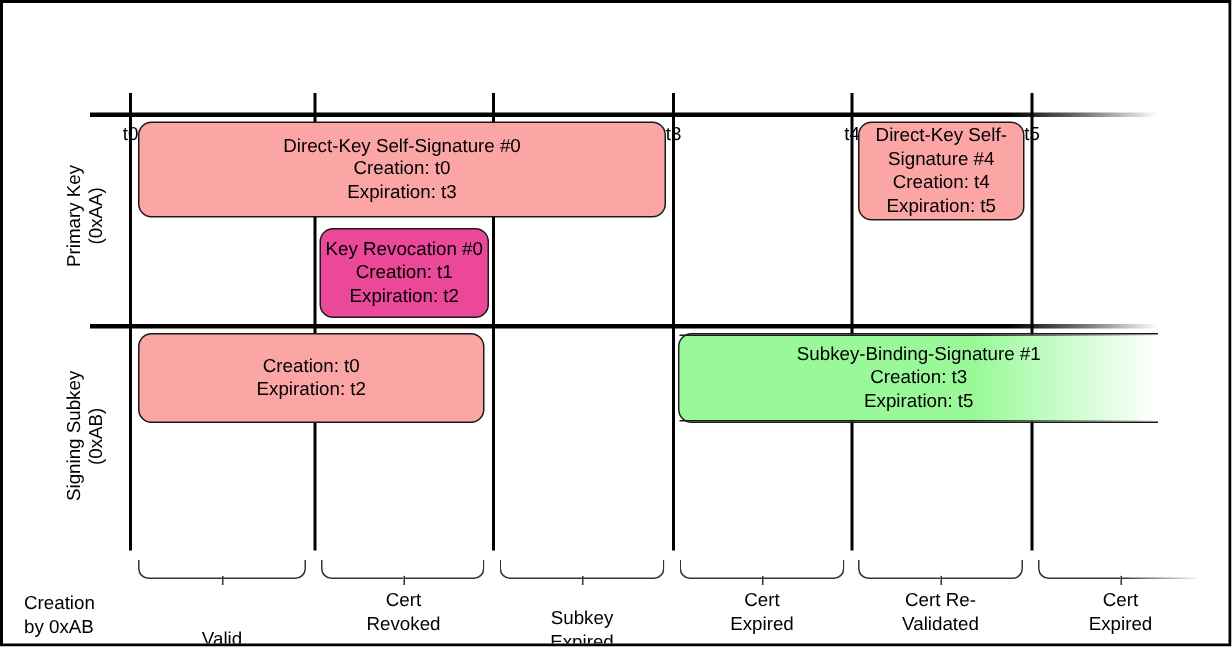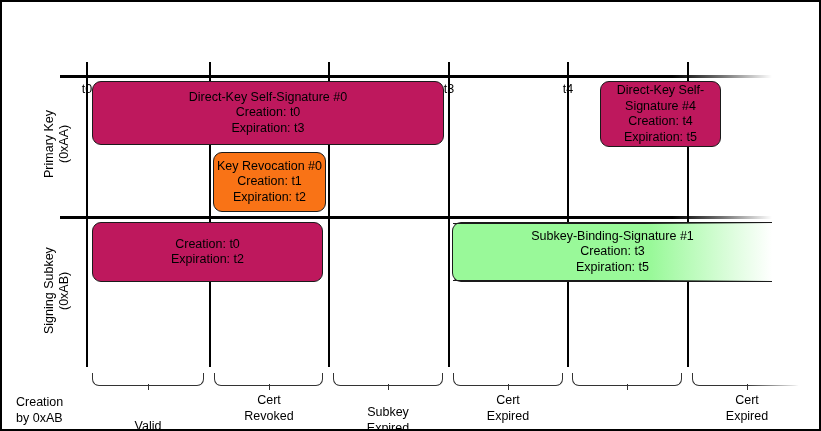--- a/index.html
+++ b/index.html
@@ -67,22 +67,22 @@
     flex-direction: column;
     align-items: center;
     justify-content: center;
     font-size: 12.5px;
     line-height: 15.5px;
     color: #000000;
     text-align: center;
     padding: 2px 4px;
   }
   .sig-box .ln { display: block; white-space: pre; }
-  .sig-green { background: #be185d; }
-  .sig-red   { background: #f97316; }
+  .sig-green { background: #fca5a5; }
+  .sig-red   { background: #ec4899; }
   .sig-fade {
     background: linear-gradient(to right,
                 #99f999 0%, #99f999 62%, #ffffff 100%);
     border-right: none;
     border-top-right-radius: 0;
     border-bottom-right-radius: 0;
   }
   .sig-fade::after {
     content: "";
     position: absolute;
@@ -185,21 +185,21 @@
     <span class="ln">Creation: t0</span>
     <span class="ln">Expiration: t3</span>
   </div>
 
   <div class="sig-box sig-red" style="left:211px; top:150px; width:113px; height:60px;">
     <span class="ln">Key Revocation #0</span>
     <span class="ln">Creation: t1</span>
     <span class="ln">Expiration: t2</span>
   </div>
 
-  <div class="sig-box sig-green" style="left:570px; top:79px; width:121px; height:66px;margin-left:28px;">
+  <div class="sig-box sig-green" style="left:570px; top:79px; width:111px; height:66px;">
     <span class="ln">Direct-Key Self-</span>
     <span class="ln">Signature #4</span>
     <span class="ln">Creation: t4</span>
     <span class="ln">Expiration: t5</span>
   </div>
 
   <div class="sig-box sig-green" style="left:90px; top:220px; width:231px; height:60px;">
     <span class="ln">Creation: t0</span>
     <span class="ln">Expiration: t2</span>
   </div>
@@ -246,16 +246,18 @@
   <div class="corner-caption" style="left:14px; top:392px; width:80px;">Creation
 by 0xAB</div>
 
   <div class="brk-caption" style="left:86px;  top:416px; width:120px;">Valid</div>
   <div class="brk-caption" style="left:207px; top:390px; width:120px;">Cert
 Revoked</div>
   <div class="brk-caption" style="left:326px; top:390px; width:120px;margin-top:12px;">Subkey
 Expired</div>
   <div class="brk-caption" style="left:446px; top:390px; width:120px;">Cert
 Expired</div>
+  <div class="brk-caption" style="left:565px; top:390px; width:120px;">Cert Re-
+Validated</div>
   <div class="brk-caption" style="left:685px; top:390px; width:120px;">Cert
 Expired</div>
 
 </div>
 
 </body></html>

